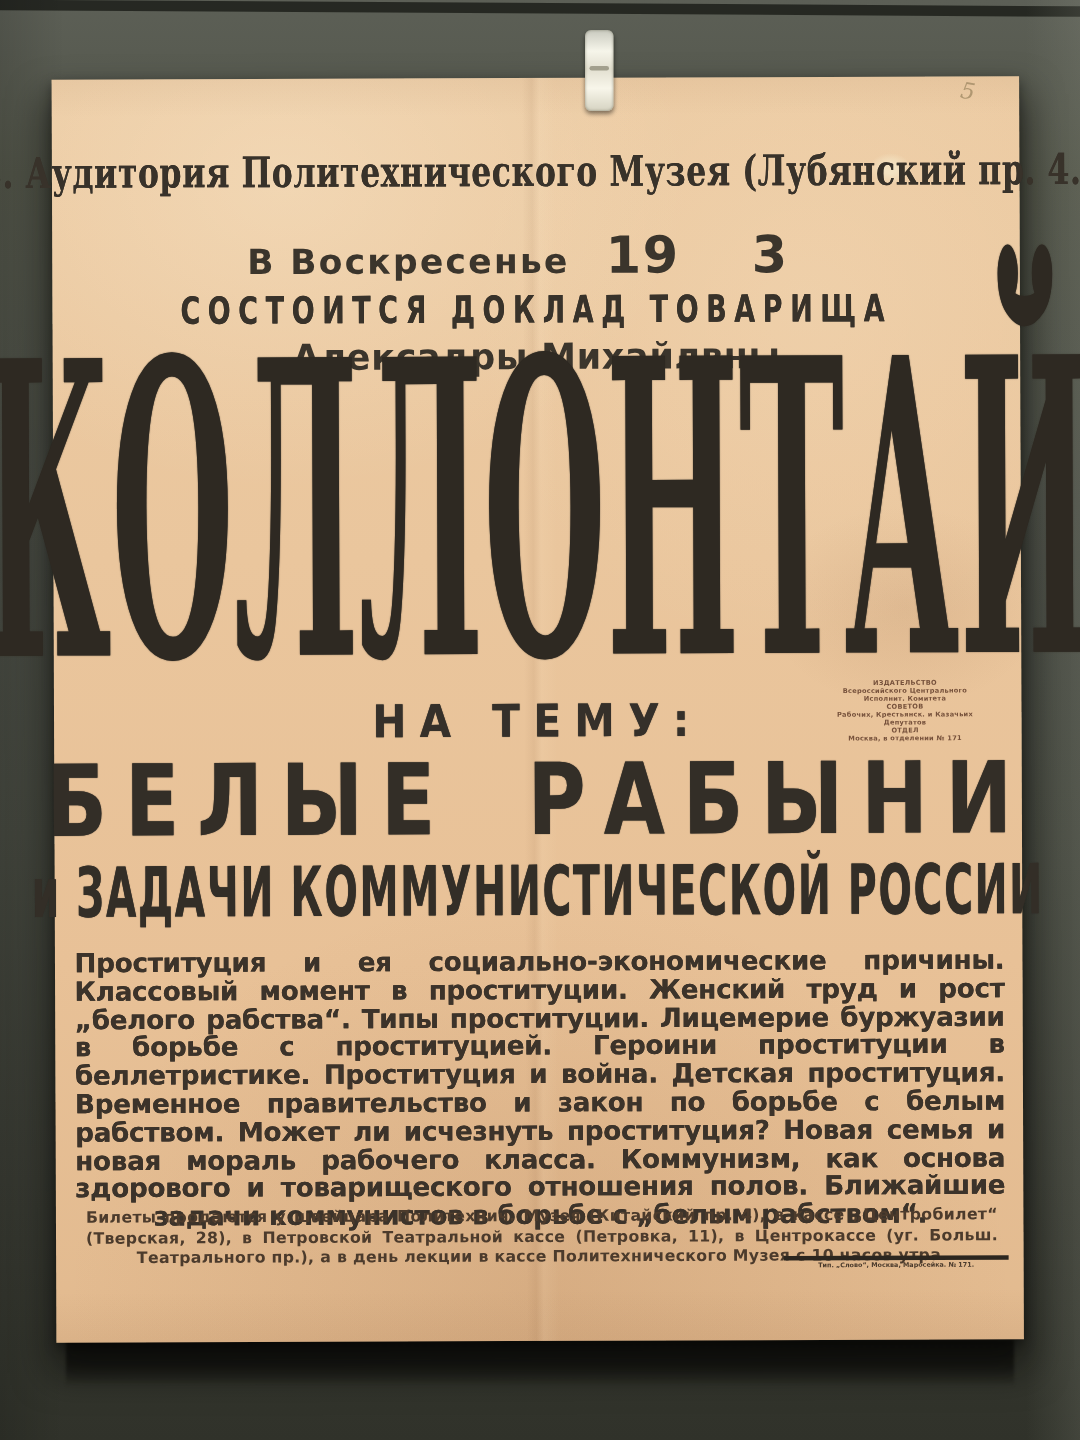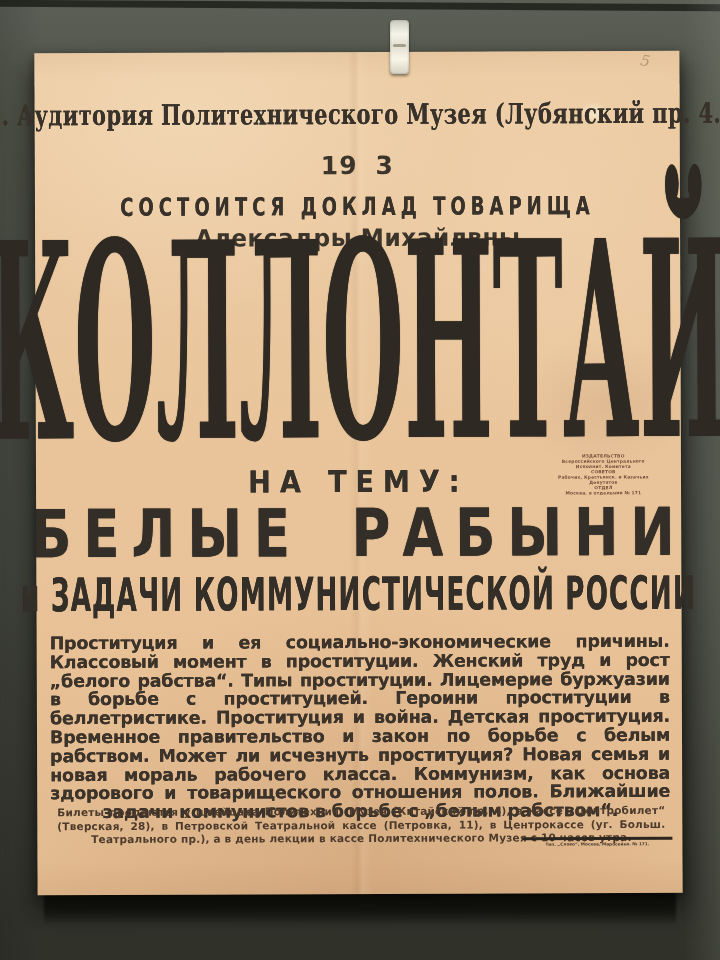--- a/index.html
+++ b/index.html
@@ -43,21 +43,21 @@
   .damage-spot{position:absolute;left:545px;top:51px;width:28px;height:21px;border-radius:50%;
     background:radial-gradient(closest-side,#f4e5c5 30%,rgba(244,229,197,.55) 65%,rgba(244,229,197,0) 100%);
     opacity:.9;}
   
   .row{position:absolute;left:0;width:100%;display:flex;justify-content:center;align-items:baseline;}
   .row>span{white-space:nowrap;display:inline-block;}
   .venue{top:46px;font-family:"DejaVu Serif",serif;font-weight:bold;font-size:28px;color:#38322a;}
   .venue>span{transform:scale(.75,1);letter-spacing:.5px;text-shadow:0 0 .5px #38322a;}
   .date{top:99px;color:#3b352c;font-weight:bold;}
   .date .t{font-size:23px;letter-spacing:1.5px;}
-  .date .n{font-size:25px;margin:0 9px;letter-spacing:1px;}
+  .date .n{font-size:34px;margin:0 24px;letter-spacing:1px;}
   .announce{top:140px;font-weight:bold;color:#38322a;}
   .announce>span{font-size:25px;letter-spacing:7px;transform:scale(.72,1);text-shadow:0 0 .5px #38322a;}
   .speaker{top:172px;font-weight:bold;color:#3b352c;}
   .speaker>span{font-size:24px;letter-spacing:.5px;transform:scale(.97,1);}
   .bigname{top:176px;height:228px;color:#2e2922;}
   .bigname>span{font-family:"DejaVu Serif",serif;font-weight:bold;font-size:200px;line-height:228px;
     transform:scale(.47,1.36);text-shadow:0 0 1px #2e2922;}
   .imprint{position:absolute;right:24px;top:402px;width:122px;text-align:center;
     font-weight:bold;font-size:5px;line-height:6px;color:#76513b;white-space:pre-line;
     transform:scale(.88);transform-origin:top right;letter-spacing:.2px;}
@@ -89,20 +89,21 @@
 
   <div class="poster">
     <div class="damage-spot"></div>
     <div class="pencil-note">5</div>
 
     <div class="row venue">
       <span>Б. Аудитория Политехнического Музея (Лубянский пр. 4.)</span>
     </div>
 
     <div class="row date">
+      <span class="t">В Воскресенье</span>
       <span class="n">19</span>
       <span class="n">3</span>
     </div>
 
     <div class="row announce">
       <span>СОСТОИТСЯ ДОКЛАД ТОВАРИЩА</span>
     </div>
 
     <div class="row speaker">
       <span>Алексадры Михайлвны</span>

